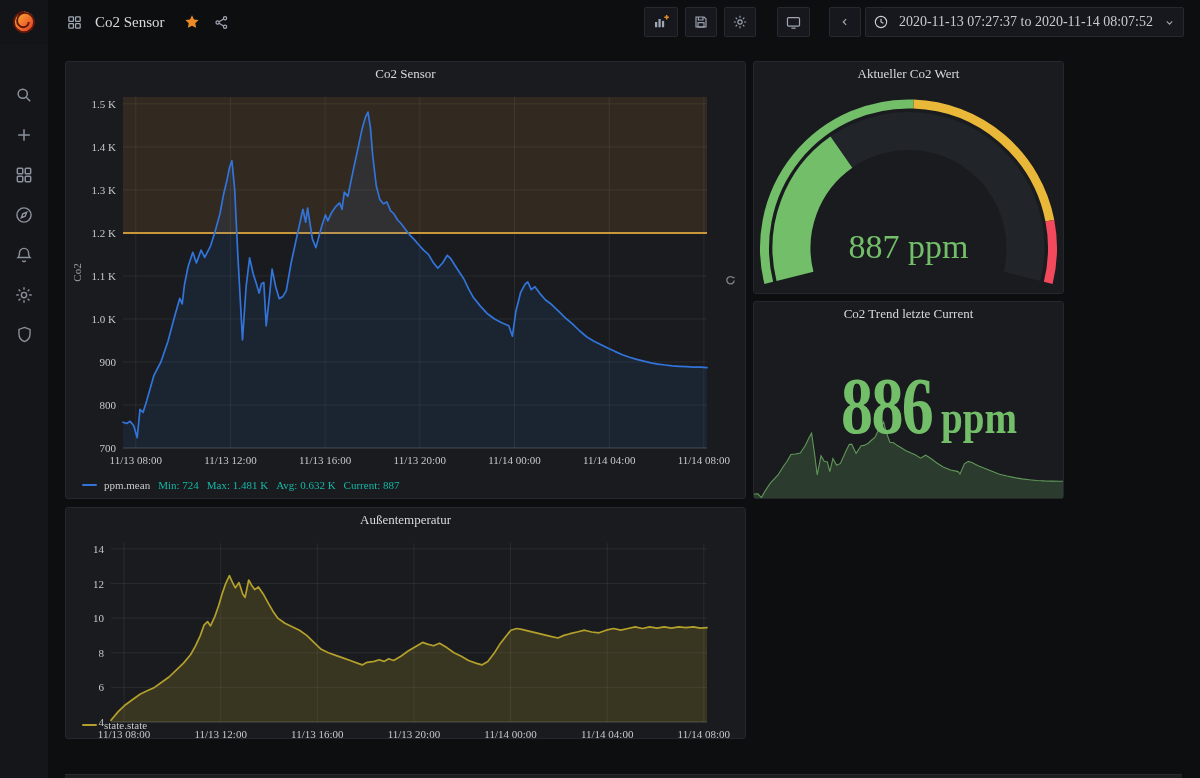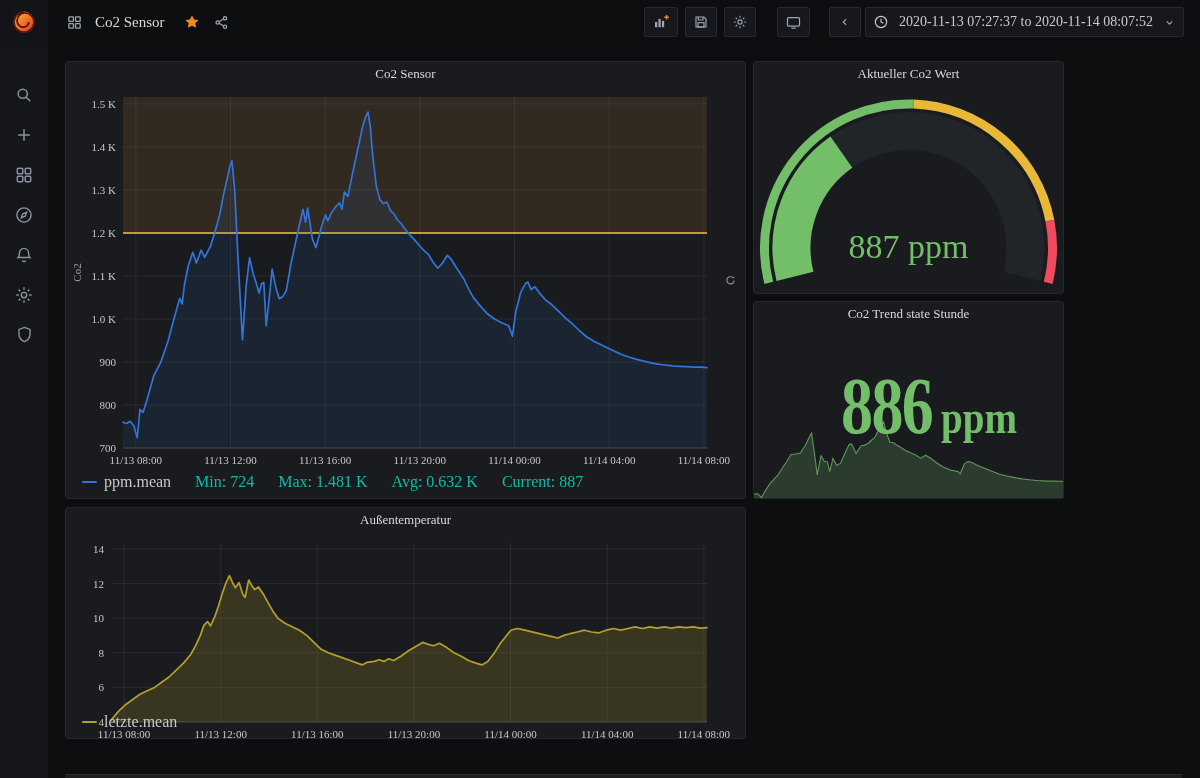--- a/index.html
+++ b/index.html
@@ -36,22 +36,22 @@
   
   .dashboard { position:absolute; left:48px; top:44px; right:0; bottom:0; }
   .panel { position:absolute; background:#191b1f; border:1px solid #25272c; border-radius:3px; }
   .panel-title { height:24px; display:flex; align-items:center; justify-content:center;
     font-size:13px; font-weight:500; color:#d8d9da; cursor:pointer; }
   #panel-co2   { left:17px;  top:17px;  width:681px; height:438px; }
   #panel-gauge { left:705px; top:17px;  width:311px; height:233px; }
   #panel-trend { left:705px; top:257px; width:311px; height:198px; }
   #panel-temp  { left:17px;  top:463px; width:681px; height:232px; }
 
-  .legend { position:absolute; left:16px; bottom:7px; display:flex; align-items:center; gap:24px;
-    font-size:16px; color:#c7c8ca; white-space:nowrap; }
+  .legend { position:absolute; left:16px; bottom:7px; display:flex; align-items:center; gap:8px;
+    font-size:11px; color:#c7c8ca; white-space:nowrap; }
   .legend .item { display:flex; align-items:center; gap:7px; cursor:pointer; }
   .legend .dash { width:15px; height:2px; border-radius:1px; display:inline-block; }
   .legend .stat { color:#14b8a6; }
 
   
   .stat-row { position:absolute; left:48px; top:64px; display:flex; align-items:baseline; z-index:2;margin-left:39px; }
   .stat-value { font-size:80px; font-weight:700; color:#73bf69; line-height:1;
     letter-spacing:-2px; display:inline-block; transform:scaleX(.8); transform-origin:left bottom; margin-right:-14px; }
   .stat-unit { font-size:46px; font-weight:700; color:#73bf69; line-height:1;
     display:inline-block; transform:scaleX(.85); transform-origin:left bottom; }
@@ -264,21 +264,21 @@
           <path d="M295.85 134.52 A144 144 0 0 1 294.22 196.84" fill="none" stroke="#f2495c" stroke-width="9"></path>
           <text x="154.5" y="172" text-anchor="middle" fill="#73bf69" font-size="34">887 ppm</text>
         </svg>
     </div>
 
     <div class="panel" id="panel-trend">
       <svg class="spark-svg" width="309" height="196" viewBox="0 0 309 196">
           <polygon points="0.0,192.0 3.8,191.8 7.5,195.6 10.6,189.7 16.3,181.2 23.8,173.2 30.1,163.2 32.6,160.0 36.9,152.5 41.3,152.0 46.3,151.0 51.3,143.5 55.1,135.5 57.6,131.2 60.7,153.0 63.2,172.9 67.0,153.8 70.4,159.5 73.3,159.8 75.8,169.6 78.9,156.4 82.7,163.3 86.4,161.4 92.1,148.7 95.2,142.5 97.7,142.2 102.1,151.4 107.1,143.8 110.2,143.4 114.6,141.0 117.1,138.5 120.9,135.5 124.6,127.8 129.6,119.9 132.1,130.0 135.9,140.2 139.6,140.8 143.4,143.6 147.2,145.8 151.5,148.4 156.6,150.8 161.6,153.0 166.6,156.2 171.6,153.2 176.6,156.2 182.9,161.0 189.1,165.0 196.6,168.0 204.1,169.6 206.0,172.0 210.4,161.8 214.2,159.4 217.9,160.5 223.6,163.6 230.4,166.2 238.0,169.2 245.5,172.2 253.0,174.0 260.5,175.6 268.0,176.9 275.5,177.8 283.0,178.5 290.6,178.9 298.1,179.1 305.6,179.2 309.0,179.3 309,196 0,196" fill="rgba(115,191,105,0.20)"></polygon>
           <polyline points="0.0,192.0 3.8,191.8 7.5,195.6 10.6,189.7 16.3,181.2 23.8,173.2 30.1,163.2 32.6,160.0 36.9,152.5 41.3,152.0 46.3,151.0 51.3,143.5 55.1,135.5 57.6,131.2 60.7,153.0 63.2,172.9 67.0,153.8 70.4,159.5 73.3,159.8 75.8,169.6 78.9,156.4 82.7,163.3 86.4,161.4 92.1,148.7 95.2,142.5 97.7,142.2 102.1,151.4 107.1,143.8 110.2,143.4 114.6,141.0 117.1,138.5 120.9,135.5 124.6,127.8 129.6,119.9 132.1,130.0 135.9,140.2 139.6,140.8 143.4,143.6 147.2,145.8 151.5,148.4 156.6,150.8 161.6,153.0 166.6,156.2 171.6,153.2 176.6,156.2 182.9,161.0 189.1,165.0 196.6,168.0 204.1,169.6 206.0,172.0 210.4,161.8 214.2,159.4 217.9,160.5 223.6,163.6 230.4,166.2 238.0,169.2 245.5,172.2 253.0,174.0 260.5,175.6 268.0,176.9 275.5,177.8 283.0,178.5 290.6,178.9 298.1,179.1 305.6,179.2 309.0,179.3" fill="none" stroke="#68a35e" stroke-width="1.1" opacity="0.9"></polyline>
         </svg>
-      <div class="panel-title" style="position:relative; z-index:2;">Co2 Trend state Stunde</div>
+      <div class="panel-title" style="position:relative; z-index:2;">Co2 Trend letzte Current</div>
       <div class="stat-row">
         <span class="stat-value">886</span>
         <span class="stat-unit">ppm</span>
       </div>
     </div>
 
     <div class="panel" id="panel-temp">
       <div class="panel-title">Außentemperatur</div>
       <svg width="679" height="238" viewBox="0 0 679 238">
           <line x1="58.04474708171206" x2="58.04474708171206" y1="11" y2="190" stroke="rgba(255,255,255,0.07)"></line>
@@ -307,21 +307,21 @@
           <text x="38" y="194" text-anchor="end" fill="#c7c8ca" font-size="11">4</text>
           <text x="38" y="159.37717601547388" text-anchor="end" fill="#c7c8ca" font-size="11">6</text>
           <text x="38" y="124.75435203094777" text-anchor="end" fill="#c7c8ca" font-size="11">8</text>
           <text x="38" y="90.13152804642166" text-anchor="end" fill="#c7c8ca" font-size="11">10</text>
           <text x="38" y="55.50870406189554" text-anchor="end" fill="#c7c8ca" font-size="11">12</text>
           <text x="38" y="20.88588007736942" text-anchor="end" fill="#c7c8ca" font-size="11">14</text>
         </svg>
       <div class="legend">
           <span class="item">
             <span class="dash" style="background: rgb(179, 160, 44);"></span>
-            <span>letzte.mean</span>
+            <span>state.state</span>
           </span>
         </div>
     </div>
 
     <span class="panel-spinner">
       <svg width="13" height="13" viewBox="0 0 24 24" fill="none" stroke="currentColor" stroke-width="2.4">
         <path d="M17.5 7.5A6.8 6.8 0 1 0 18.8 12"></path>
           <circle cx="18.6" cy="6.6" r="1.4" fill="currentColor" stroke="none"></circle>
       </svg>
     </span>

